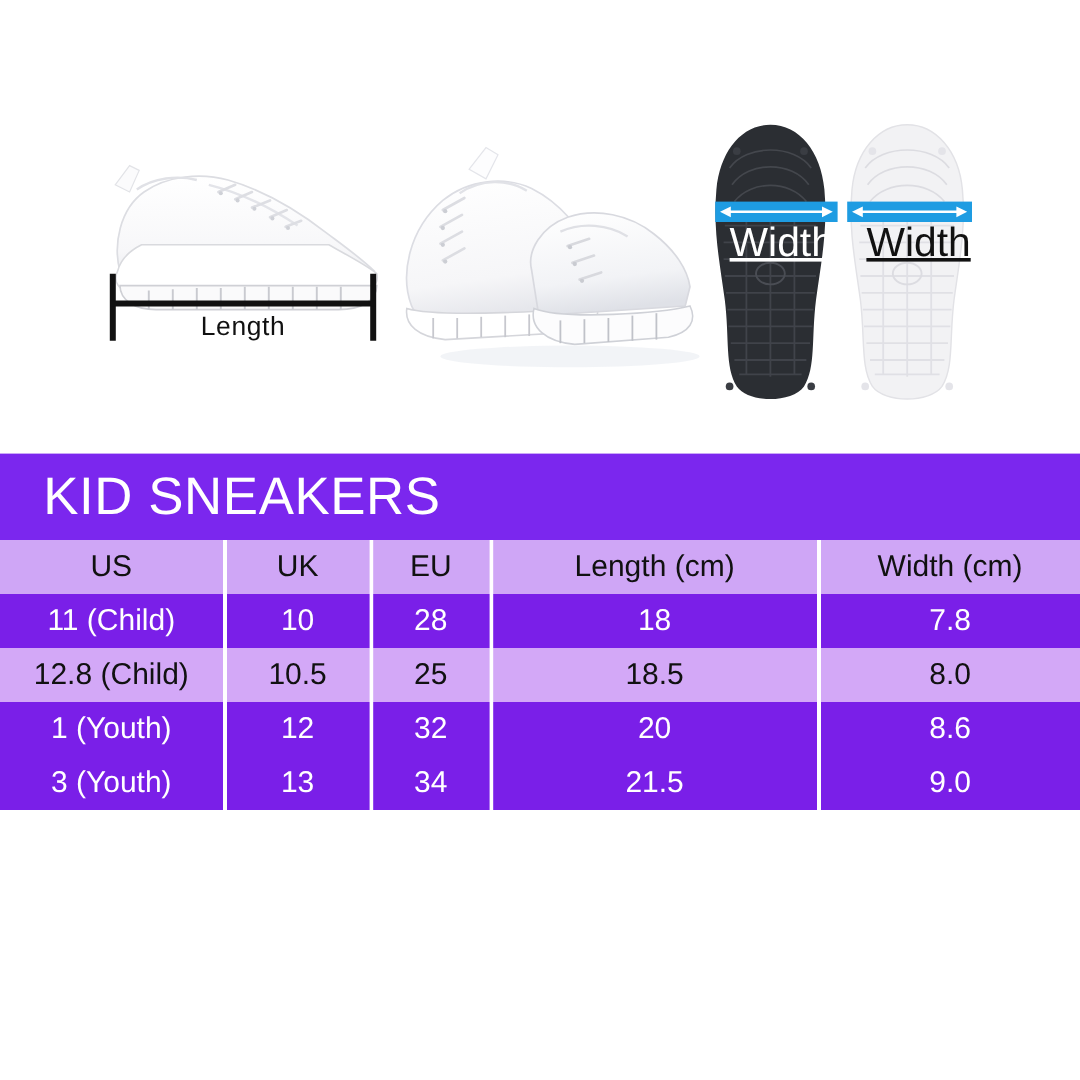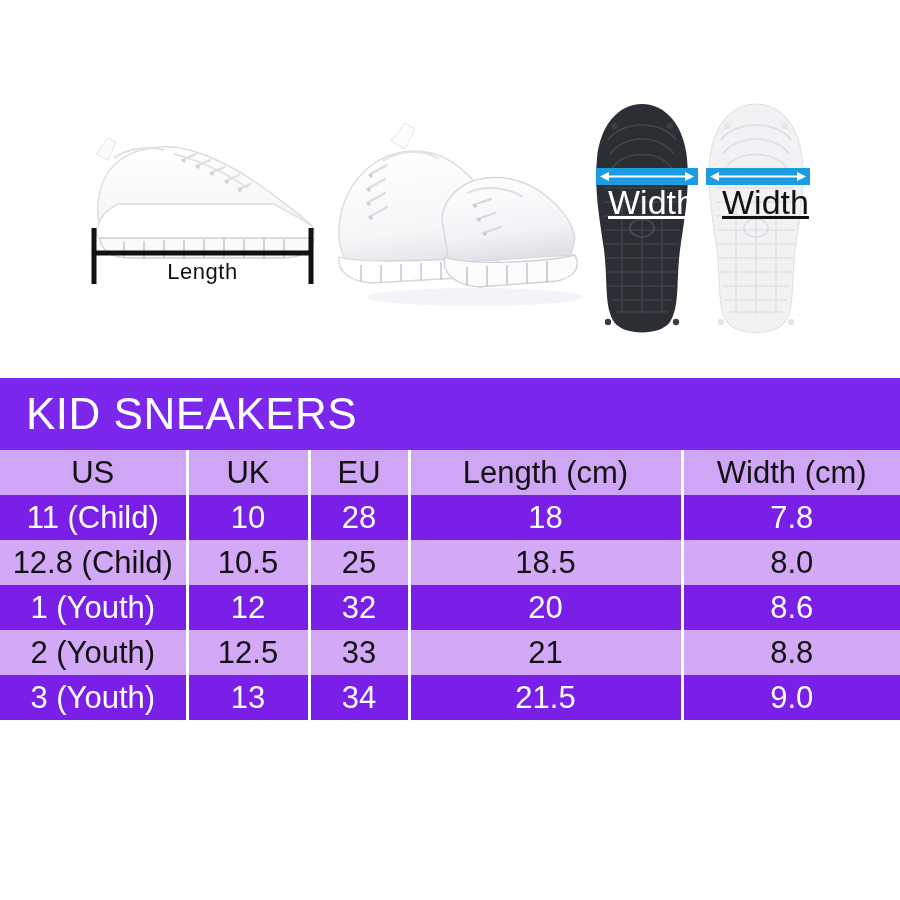--- a/index.html
+++ b/index.html
@@ -54,21 +54,21 @@
 
   
   #chart{
     position:absolute;left:0;top:378px;width:900px;
   }
   #chart-title-band{
     height:72px;width:900px;
     background:#7b27ee;
     display:flex;align-items:center;
     box-sizing:border-box;
-    padding-left:26px;
+    padding-left:36px;
   }
   #chart-title{
     color:#ffffff;font-size:44px;font-weight:400;letter-spacing:0.5px;
     line-height:1;
   }
 
   table#size-table{
     width:900px;border-collapse:collapse;table-layout:fixed;
     background:#ffffff;
   }
@@ -76,21 +76,21 @@
   table#size-table col.c-uk{width:122px;}
   table#size-table col.c-eu{width:100px;}
   table#size-table col.c-len{width:273px;}
   table#size-table col.c-wid{width:218px;}
 
   table#size-table th,
   table#size-table td{
     height:45px;
     text-align:center;
     vertical-align:middle;
-    font-size:31px;
+    font-size:25px;
     font-weight:400;
     border-left:3px solid #ffffff;
     border-right:3px solid #ffffff;
     padding:0;
     line-height:45px;
     overflow:hidden;
     white-space:nowrap;
   }
   table#size-table th:first-child,
   table#size-table td:first-child{border-left:none;}
@@ -371,27 +371,20 @@
         <td>18.5</td>
         <td>8.0</td>
       </tr>
       <tr class="row-dark">
         <td>1 (Youth)</td>
         <td>12</td>
         <td>32</td>
         <td>20</td>
         <td>8.6</td>
       </tr>
-      <tr class="row-light">
-        <td>2 (Youth)</td>
-        <td>12.5</td>
-        <td>33</td>
-        <td>21</td>
-        <td>8.8</td>
-      </tr>
       <tr class="row-dark">
         <td>3 (Youth)</td>
         <td>13</td>
         <td>34</td>
         <td>21.5</td>
         <td>9.0</td>
       </tr>
     </tbody>
   </table>
 </div>

